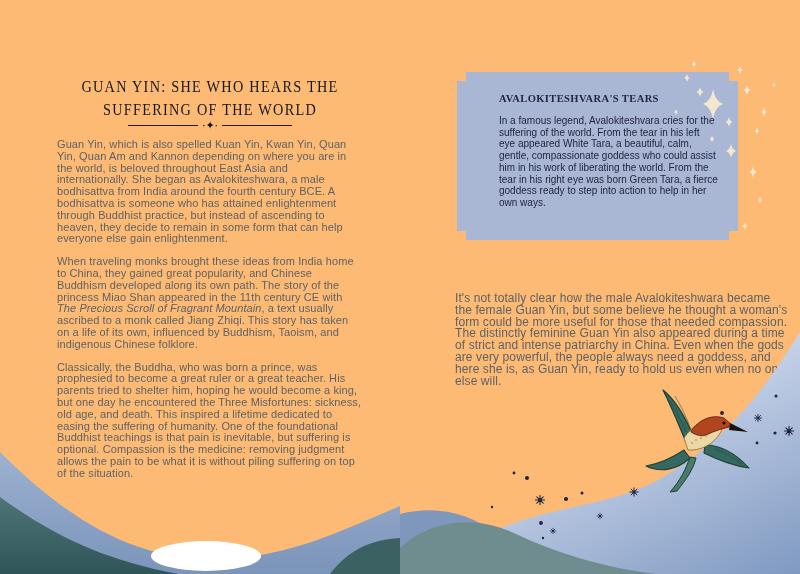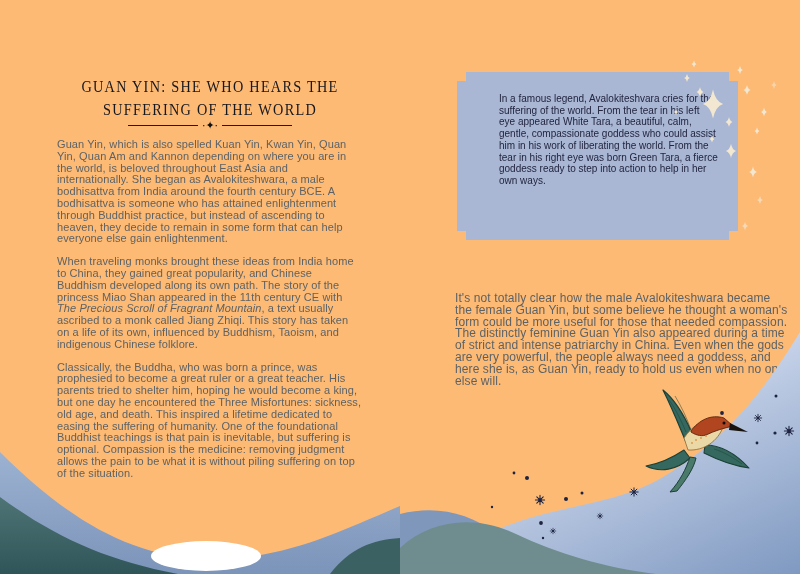--- a/index.html
+++ b/index.html
@@ -68,20 +68,21 @@
     <span class="line"></span>
   </div>
 
   <div class="left-body">
     <p>Guan Yin, which is also spelled Kuan Yin, Kwan Yin, Quan Yin, Quan Am and Kannon depending on where you are in the world, is beloved throughout East Asia and internationally. She began as Avalokiteshwara, a male bodhisattva from India around the fourth century BCE. A bodhisattva is someone who has attained enlightenment through Buddhist practice, but instead of ascending to heaven, they decide to remain in some form that can help everyone else gain enlightenment.</p>
     <p><span>When traveling monks brought these ideas from India home to China, they gained great popularity, and Chinese Buddhism developed along its own path. The story of the princess Miao Shan appeared in the 11th century CE with </span><em>The Precious Scroll of Fragrant Mountain</em><span>, a text usually ascribed to a monk called Jiang Zhiqi. This story has taken on a life of its own, influenced by Buddhism, Taoism, and indigenous Chinese folklore.</span></p>
     <p>Classically, the Buddha, who was born a prince, was prophesied to become a great ruler or a great teacher. His parents tried to shelter him, hoping he would become a king, but one day he encountered the Three Misfortunes: sickness, old age, and death. This inspired a lifetime dedicated to easing the suffering of humanity. One of the foundational Buddhist teachings is that pain is inevitable, but suffering is optional. Compassion is the medicine: removing judgment allows the pain to be what it is without piling suffering on top of the situation.</p>
   </div>
 
   <div class="legend-box">
+    <h2>AVALOKITESHVARA'S TEARS</h2>
     <p>In a famous legend, Avalokiteshvara cries for the suffering of the world. From the tear in his left eye appeared White Tara, a beautiful, calm, gentle, compassionate goddess who could assist him in his work of liberating the world. From the tear in his right eye was born Green Tara, a fierce goddess ready to step into action to help in her own ways.</p>
   </div>
 
   <svg class="sparkles" viewBox="650 50 150 210" aria-hidden="true">
     <defs>
       <path id="sp4" d="M0,-10 Q1.7,-1.7 7,0 Q1.7,1.7 0,10 Q-1.7,1.7 -7,0 Q-1.7,-1.7 0,-10 Z"></path>
     </defs>
     <g fill="#f2e7d0">
       <use href="#sp4" transform="translate(713,104) scale(1.45)"></use>
       <use href="#sp4" transform="translate(700,92) scale(0.5)"></use>

